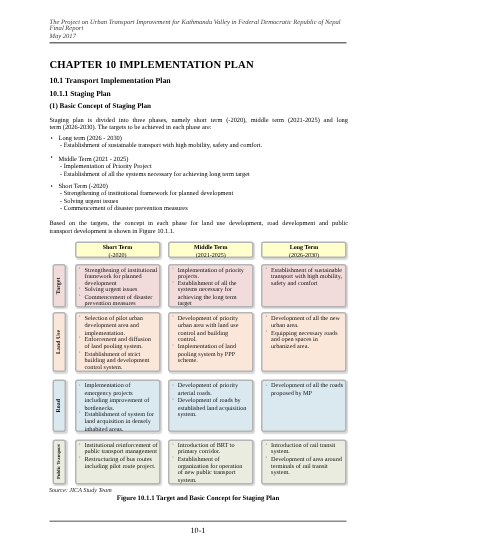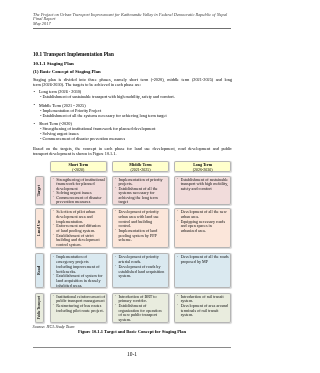--- a/index.html
+++ b/index.html
@@ -63,20 +63,21 @@
 
 <div class="page">
 
   <div class="rh">
     <div>The Project on Urban Transport Improvement for Kathmandu Valley in Federal Democratic Republic of Nepal</div>
     <div>Final Report</div>
     <div>May 2017</div>
   </div>
   <div class="rh-rule"></div>
 
+  <h1 class="chapter">CHAPTER 10  IMPLEMENTATION PLAN</h1>
 
   <div class="h2" style="top:52px">10.1   Transport Implementation Plan</div>
   <div class="h3" style="top:60.5px">10.1.1  Staging Plan</div>
   <div class="h4" style="top:69px">(1)   Basic Concept of Staging Plan</div>
 
   <div class="body" style="top:77.3px" id="intro-par">
       <div class="ln">Staging plan is divided into three phases, namely short term (-2020), middle term (2021-2025) and long</div>
       <div class="ln last">term (2026-2030). The targets to be achieved in each phase are:</div>
     </div>
 

